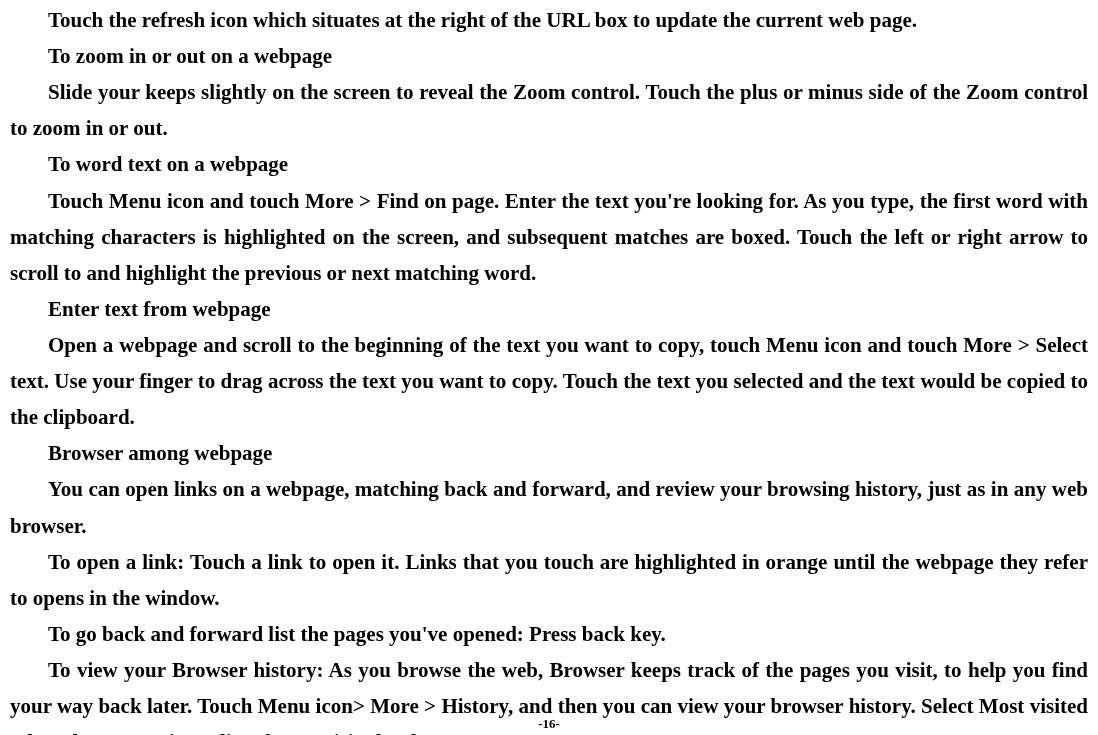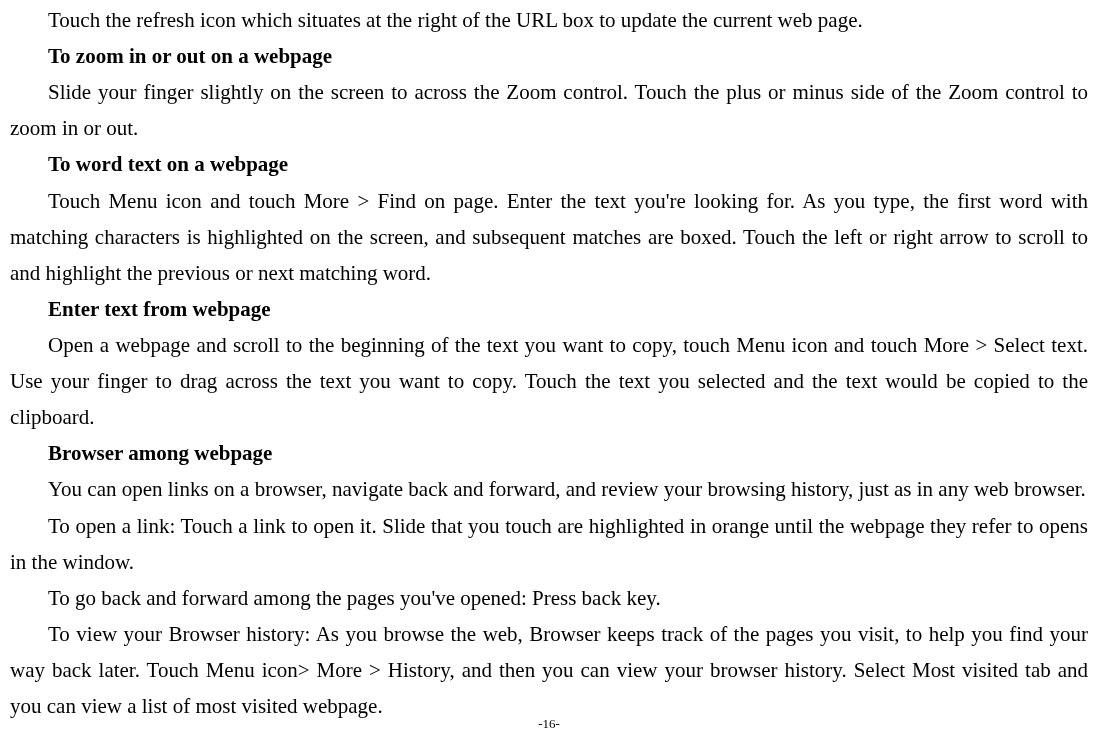--- a/index.html
+++ b/index.html
@@ -1,18 +1,19 @@
 <!DOCTYPE html>
 <html><head>
   <meta charset="utf-8">
   <style>
     * {
       margin: 0;
       padding: 0;
       box-sizing: border-box;
+      font-weight: bold;
     }
     body {
       font-family: 'Times New Roman', Times, serif;
       font-size: 21px;
       line-height: 1.72;
       color: #000;
       background: #fff;
       width: 1098px;
       height: 735px;
       padding: 2px 10px 0 10px;
@@ -34,24 +35,24 @@
       right: 0;
       text-align: center;
       font-size: 13px;
     }
   </style>
 </head>
 <body>
 
 <div class="paragraph indent">Touch the refresh icon which situates at the right of the URL box to update the current web page.</div>
 <div class="paragraph indent bold">To zoom in or out on a webpage</div>
-<div class="paragraph indent">Slide your finger slightly on the screen to across the Zoom control. Touch the plus or minus side of the Zoom control to zoom in or out.</div>
+<div class="paragraph indent">Slide your keeps slightly on the screen to reveal the Zoom control. Touch the plus or minus side of the Zoom control to zoom in or out.</div>
 <div class="paragraph indent bold">To word text on a webpage</div>
 <div class="paragraph indent">Touch Menu icon and touch More &gt; Find on page. Enter the text you're looking for. As you type, the first word with matching characters is highlighted on the screen, and subsequent matches are boxed. Touch the left or right arrow to scroll to and highlight the previous or next matching word.</div>
 <div class="paragraph indent bold">Enter text from webpage</div>
 <div class="paragraph indent">Open a webpage and scroll to the beginning of the text you want to copy, touch Menu icon and touch More &gt; Select text. Use your finger to drag across the text you want to copy. Touch the text you selected and the text would be copied to the clipboard.</div>
 <div class="paragraph indent bold">Browser among webpage</div>
-<div class="paragraph indent">You can open links on a browser, navigate back and forward, and review your browsing history, just as in any web browser.</div>
-<div class="paragraph indent">To open a link: Touch a link to open it. Slide that you touch are highlighted in orange until the webpage they refer to opens in the window.</div>
-<div class="paragraph indent">To go back and forward among the pages you've opened: Press back key.</div>
+<div class="paragraph indent">You can open links on a webpage, matching back and forward, and review your browsing history, just as in any web browser.</div>
+<div class="paragraph indent">To open a link: Touch a link to open it. Links that you touch are highlighted in orange until the webpage they refer to opens in the window.</div>
+<div class="paragraph indent">To go back and forward list the pages you've opened: Press back key.</div>
 <div class="paragraph indent">To view your Browser history: As you browse the web, Browser keeps track of the pages you visit, to help you find your way back later. Touch Menu icon&gt; More &gt; History, and then you can view your browser history. Select Most visited tab and you can view a list of most visited webpage.</div>
 
 <div class="page-number">-16-</div>
 
 </body></html>

